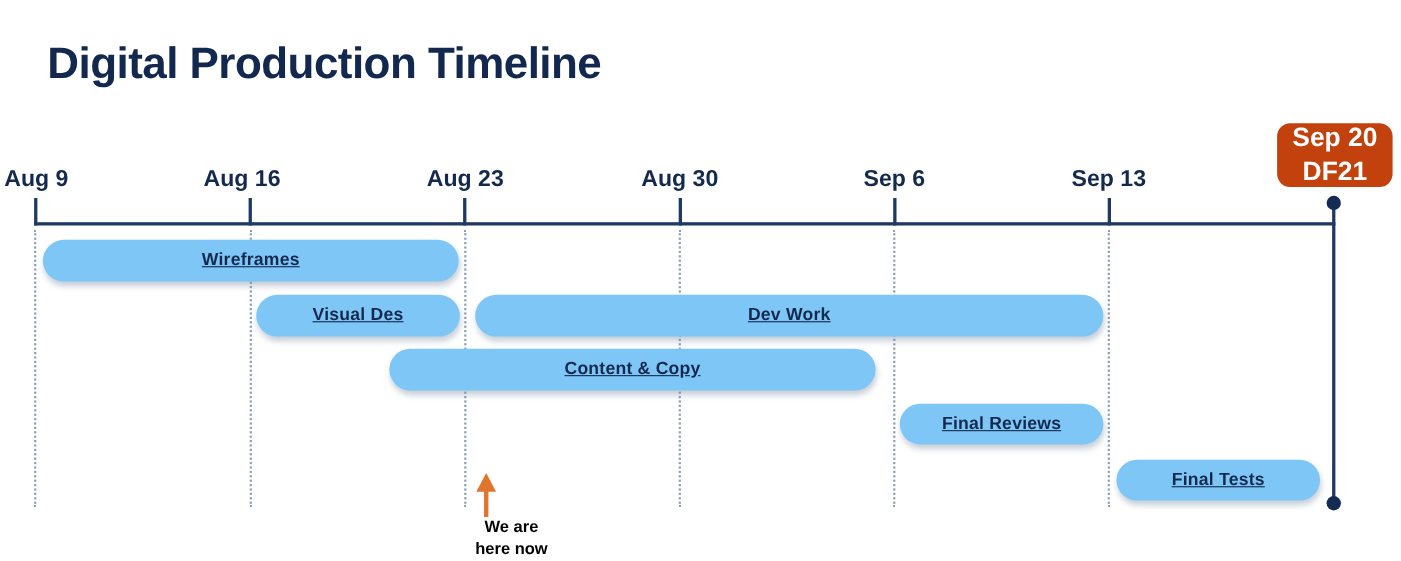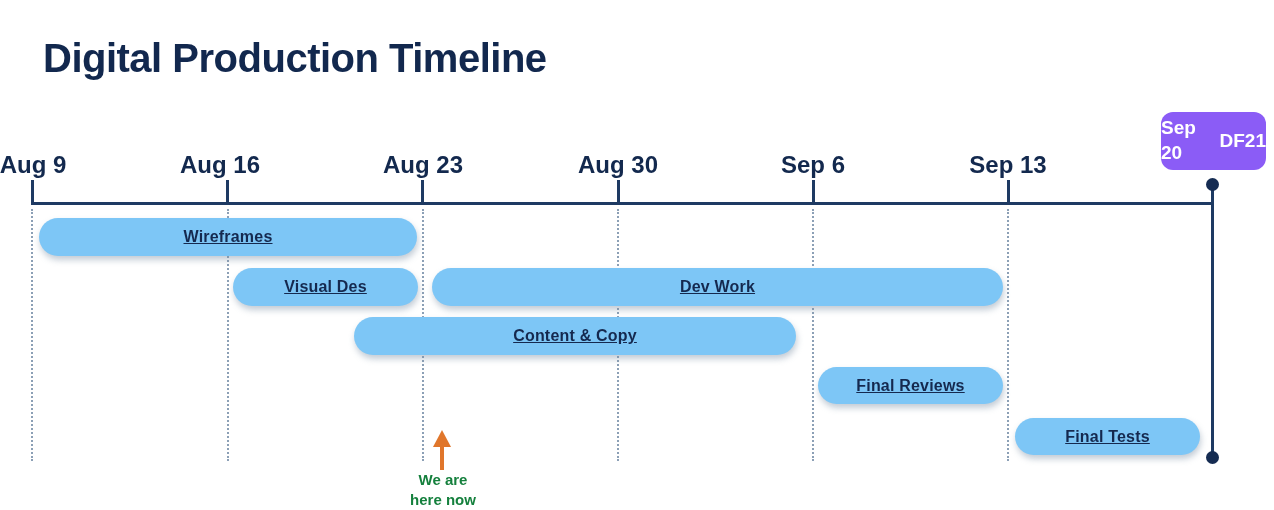--- a/index.html
+++ b/index.html
@@ -10,35 +10,35 @@
   .title{
     position:absolute;left:27px;top:20px;margin:16px;
     font-size:40px;font-weight:800;letter-spacing:-0.5px;color:#12284E;
   }
   
   .axis-line{position:absolute;left:31px;top:202px;width:1183px;height:3px;background:#1E3A63;}
   .tick{position:absolute;top:180px;width:3px;height:25px;background:#1E3A63;}
   .t0{left:31px}.t1{left:226px}.t2{left:421px}.t3{left:617px}.t4{left:812px}.t5{left:1007px}
   .date-label{
     position:absolute;top:151px;transform:translateX(-50%);
-    font-size:24px;font-weight:bold;color:#13294E;white-space:nowrap;
+    font-size:21px;font-weight:bold;color:#13294E;white-space:nowrap;
   }
   .d0{left:33px}.d1{left:220px}.d2{left:423px}.d3{left:618px}.d4{left:813px}.d5{left:1008px}
   
   .grid{position:absolute;top:209px;height:252px;width:0;border-left:2px dotted #8CA0B6;z-index:1;}
   .g0{left:31px}.g1{left:227px}.g2{left:422px}.g3{left:617px}.g4{left:812px}.g5{left:1007px}
   
   .end-line{position:absolute;left:1211px;top:184px;width:3px;height:273px;background:#1E3A63;}
   .end-dot{position:absolute;left:1206px;width:13px;height:13px;border-radius:50%;background:#152C52;}
   .dot-top{top:178px}.dot-bottom{top:451px}
   .badge{
     position:absolute;left:1161px;top:112px;width:105px;height:58px;
-    background:#8b5cf6;border-radius:12px;color:#ffffff;
-    display:flex;flex-direction:row;align-items:center;justify-content:center;
-    font-size:19px;font-weight:bold;line-height:1.3;z-index:3;
+    background:#c2410c;border-radius:12px;color:#ffffff;
+    display:flex;flex-direction:column;align-items:center;justify-content:center;
+    font-size:24px;font-weight:bold;line-height:1.3;z-index:3;
   }
   
   .bar{
     position:absolute;height:38px;border-radius:19px;background:#7DC6F6;
     display:flex;align-items:center;justify-content:center;z-index:2;
     box-shadow:1px 4px 6px rgba(122,141,163,0.45);
   }
   .bar span{font-size:16px;font-weight:bold;color:#15294F;letter-spacing:0.2px;white-space:nowrap;text-decoration:underline;}
   .b0{left:39px; top:218px;width:378px;}
   .b1{left:233px;top:268px;width:185px;}
@@ -47,22 +47,22 @@
   .b4{left:818px;top:367px;width:185px;height:37px;}
   .b5{left:1015px;top:418px;width:185px;height:37px;}
   
   .marker-arrow-head{
     position:absolute;left:433px;top:430px;width:0;height:0;z-index:3;
     border-left:9px solid transparent;border-right:9px solid transparent;
     border-bottom:17px solid #E0762B;
   }
   .marker-arrow-stem{position:absolute;left:440px;top:445px;width:4px;height:25px;background:#E0762B;z-index:3;}
   .marker-label{
-    position:absolute;left:443px;top:470px;width:76px;transform:translateX(-50%);
-    text-align:center;font-size:15px;font-weight:bold;color:#15803d;line-height:1.3;z-index:3;
+    position:absolute;left:465px;top:470px;width:76px;transform:translateX(-50%);
+    text-align:center;font-size:15px;font-weight:bold;color:#000000;line-height:1.3;z-index:3;
   }
 </style>
 </head>
 <body>
 
 <div class="canvas">
 
   <h1 class="title">Digital Production Timeline</h1>
 
   <span class="date-label d0">Aug 9</span>

